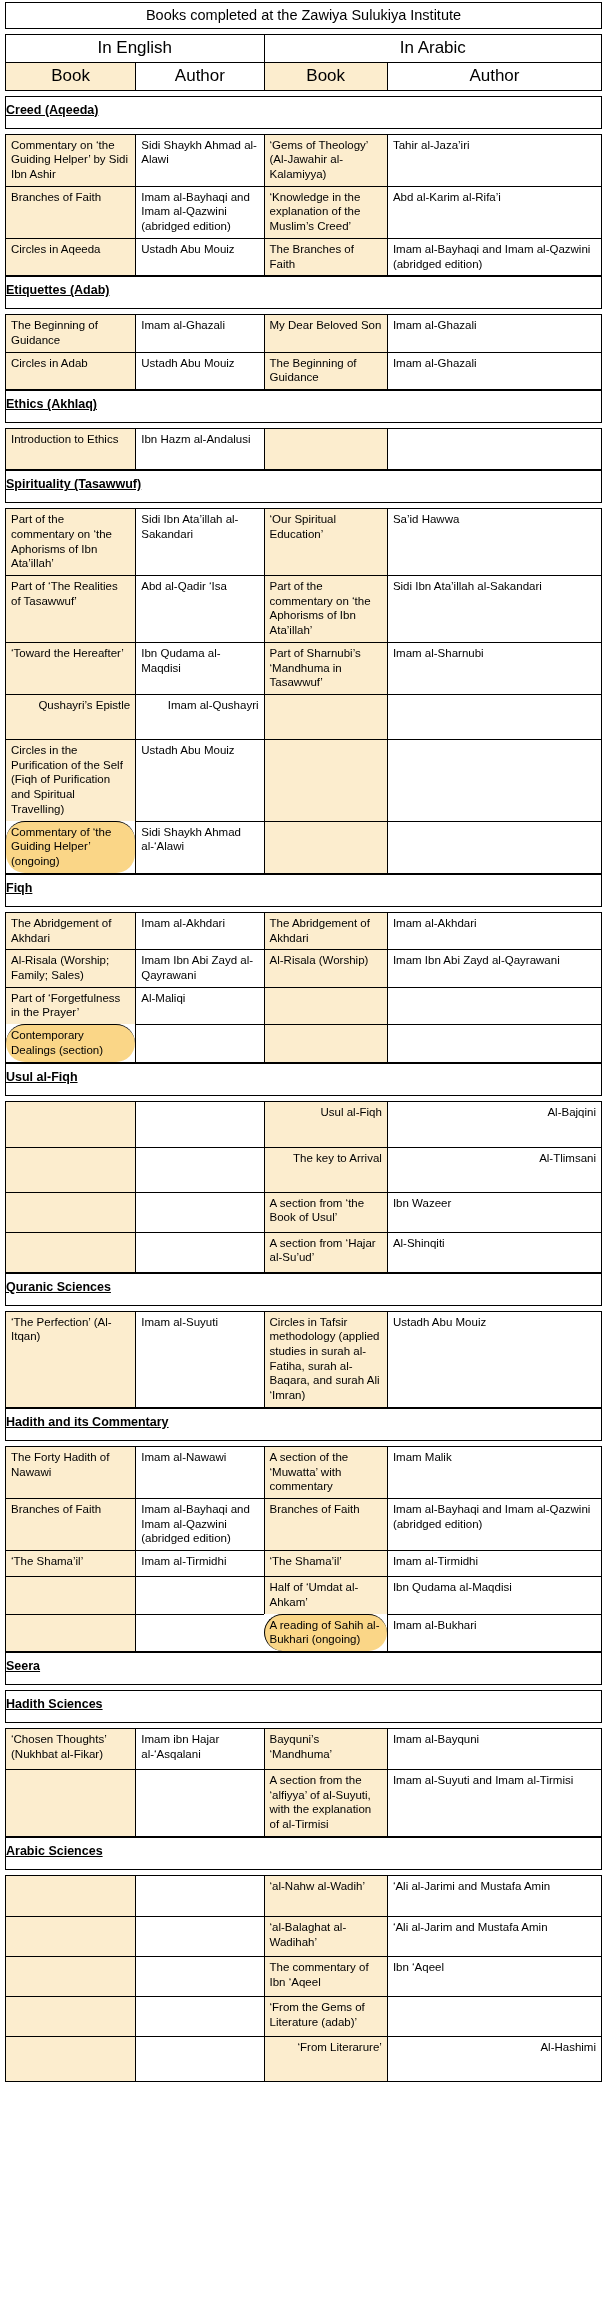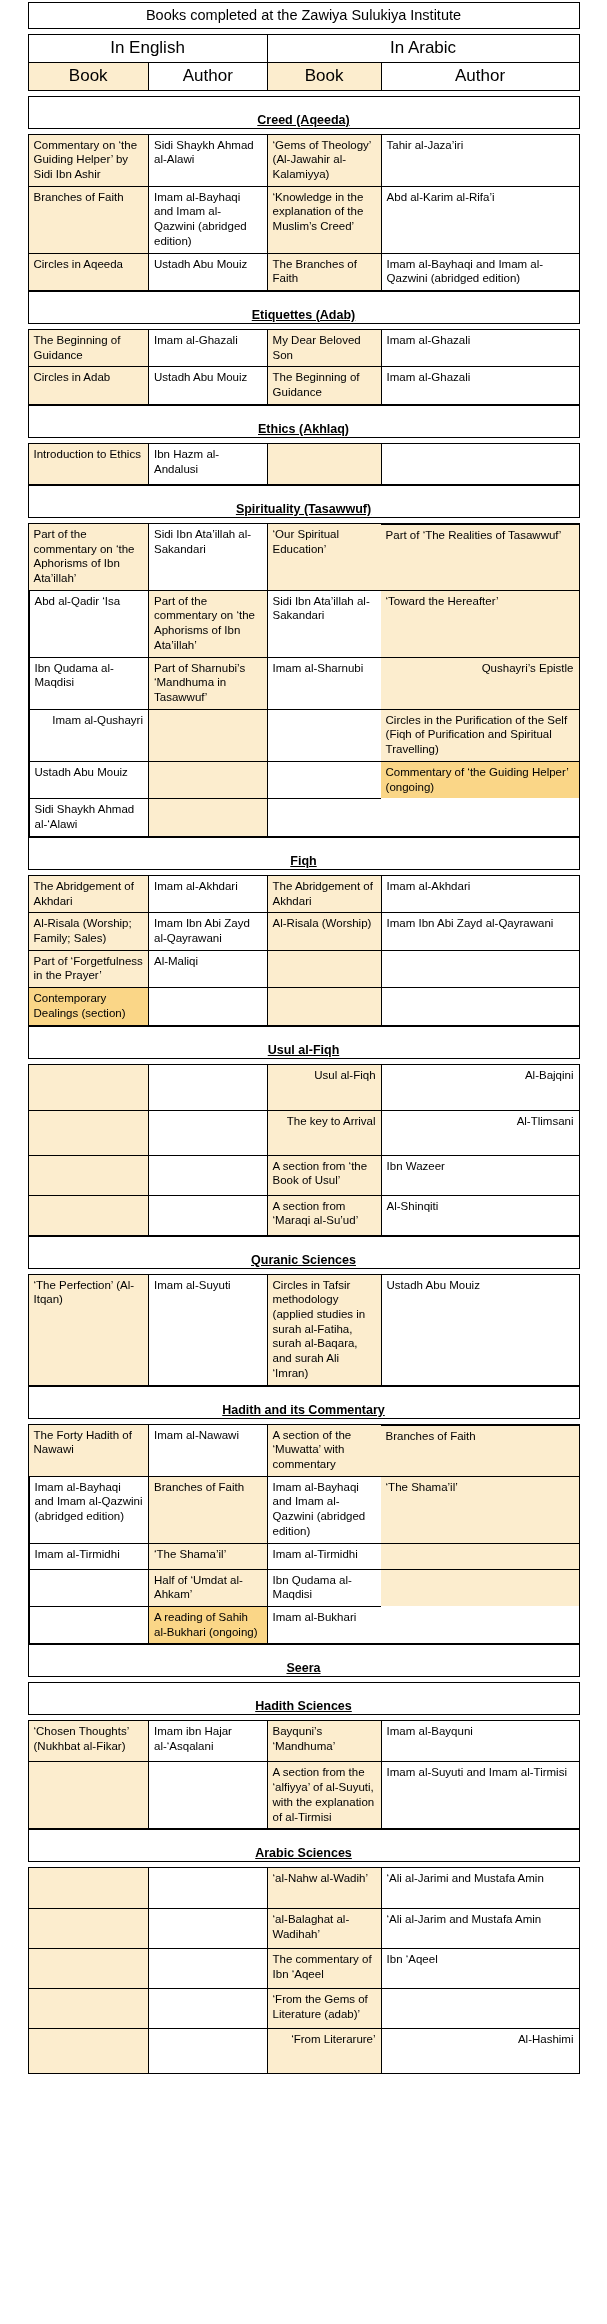--- a/index.html
+++ b/index.html
@@ -1,33 +1,33 @@
 <!DOCTYPE html>
 <html style="--book-bg: #FCEDCE; --hl-bg: #FAD687;"><head>
 <meta charset="utf-8">
 <style>
   html,body{margin:0;padding:0;background:#ffffff;color:#000;
     font-family:"Liberation Sans", sans-serif;}
-  .page{width:552px;margin:2px auto 8px auto;}
+  .page{width:597px;margin:2px auto 8px auto;}
   .block{border:1px solid #000;box-sizing:border-box;background:#fff;}
   .gap{height:5px;}
   .title-row{text-align:center;font-size:14.5px;padding:4px 2px 5px 2px;}
   .grid{display:grid;grid-template-columns:131fr 130fr 125fr 217fr;}
   .cell{border-left:1px solid #000;border-top:1px solid #000;
     padding:3px 5px 4px 5px;font-size:11.5px;line-height:1.28;
     box-sizing:border-box;min-height:26px;background:#fff;overflow-wrap:break-word;}
   .grid > .cell:nth-child(-n+1){border-top:none;}
   .headtable .cell{text-align:center;font-size:17px;padding:2px 4px 3px 4px;min-height:18px;}
   .headtable .cell.r1{grid-column:span 2;}
   
   .grid .cell.c0{border-left:none;}
   .grid .cell.row0{border-top:none;}
   .book-bg{background:var(--book-bg);}
-  .hl-bg{background:var(--hl-bg);}
-  .section-head{min-height:33px;text-align:center;padding-top:13px;}
+  .hl-bg{background:var(--hl-bg);border-radius:19px;}
+  .section-head{min-height:33px;text-align:left;padding-top:3px;}
   .section-head span{font-weight:bold;text-decoration:underline;font-size:12.5px;}
   .tall{min-height:45px;text-align:right;}
   .tall2{min-height:40px;}
 </style>
 </head>
 <body>
 
 <div class="page">
 
   <div class="block title-row">Books completed at the Zawiya Sulukiya Institute</div>
@@ -79,20 +79,21 @@
         <div class="cell c1 row0 tall2">Ibn Hazm al-Andalusi</div>
         <div class="cell c2 row0 book-bg tall2"></div>
         <div class="cell c3 row0 tall2"></div>
       </div>
       <div class="block section-head"><span>Spirituality (Tasawwuf)</span></div>
       <div class="gap"></div>
       <div class="block grid">
         <div class="cell c0 row0 book-bg">Part of the commentary on ‘the Aphorisms of Ibn Ata’illah’</div>
         <div class="cell c1 row0">Sidi Ibn Ata’illah al-Sakandari</div>
         <div class="cell c2 row0 book-bg">‘Our Spiritual Education’</div>
+        <div class="cell c3 row0">Sa’id Hawwa</div>
         <div class="cell c0 book-bg">Part of ‘The Realities of Tasawwuf’</div>
         <div class="cell c1">Abd al-Qadir ‘Isa</div>
         <div class="cell c2 book-bg">Part of the commentary on ‘the Aphorisms of Ibn Ata’illah’</div>
         <div class="cell c3">Sidi Ibn Ata’illah al-Sakandari</div>
         <div class="cell c0 book-bg">‘Toward the Hereafter’</div>
         <div class="cell c1">Ibn Qudama al-Maqdisi</div>
         <div class="cell c2 book-bg">Part of Sharnubi’s ‘Mandhuma in Tasawwuf’</div>
         <div class="cell c3">Imam al-Sharnubi</div>
         <div class="cell c0 book-bg tall">Qushayri’s Epistle</div>
         <div class="cell c1 tall">Imam al-Qushayri</div>
@@ -137,37 +138,38 @@
         <div class="cell c0 book-bg tall"></div>
         <div class="cell c1 tall"></div>
         <div class="cell c2 book-bg tall">The key to Arrival</div>
         <div class="cell c3 tall">Al-Tlimsani</div>
         <div class="cell c0 book-bg tall2"></div>
         <div class="cell c1 tall2"></div>
         <div class="cell c2 book-bg tall2">A section from ‘the Book of Usul’</div>
         <div class="cell c3 tall2">Ibn Wazeer</div>
         <div class="cell c0 book-bg tall2"></div>
         <div class="cell c1 tall2"></div>
-        <div class="cell c2 book-bg tall2">A section from ‘Maraqi al-Su’ud’</div>
+        <div class="cell c2 book-bg tall2">A section from ‘Hajar al-Su’ud’</div>
         <div class="cell c3 tall2">Al-Shinqiti</div>
       </div>
       <div class="block section-head"><span>Quranic Sciences</span></div>
       <div class="gap"></div>
       <div class="block grid">
         <div class="cell c0 row0 book-bg">‘The Perfection’ (Al-Itqan)</div>
         <div class="cell c1 row0">Imam al-Suyuti</div>
         <div class="cell c2 row0 book-bg">Circles in Tafsir methodology (applied studies in surah al-Fatiha, surah al-Baqara, and surah Ali ‘Imran)</div>
         <div class="cell c3 row0">Ustadh Abu Mouiz</div>
       </div>
       <div class="block section-head"><span>Hadith and its Commentary</span></div>
       <div class="gap"></div>
       <div class="block grid">
         <div class="cell c0 row0 book-bg">The Forty Hadith of Nawawi</div>
         <div class="cell c1 row0">Imam al-Nawawi</div>
         <div class="cell c2 row0 book-bg">A section of the ‘Muwatta’ with commentary</div>
+        <div class="cell c3 row0">Imam Malik</div>
         <div class="cell c0 book-bg">Branches of Faith</div>
         <div class="cell c1">Imam al-Bayhaqi and Imam al-Qazwini (abridged edition)</div>
         <div class="cell c2 book-bg">Branches of Faith</div>
         <div class="cell c3">Imam al-Bayhaqi and Imam al-Qazwini (abridged edition)</div>
         <div class="cell c0 book-bg">‘The Shama’il’</div>
         <div class="cell c1">Imam al-Tirmidhi</div>
         <div class="cell c2 book-bg">‘The Shama’il’</div>
         <div class="cell c3">Imam al-Tirmidhi</div>
         <div class="cell c0 book-bg"></div>
         <div class="cell c1"></div>

